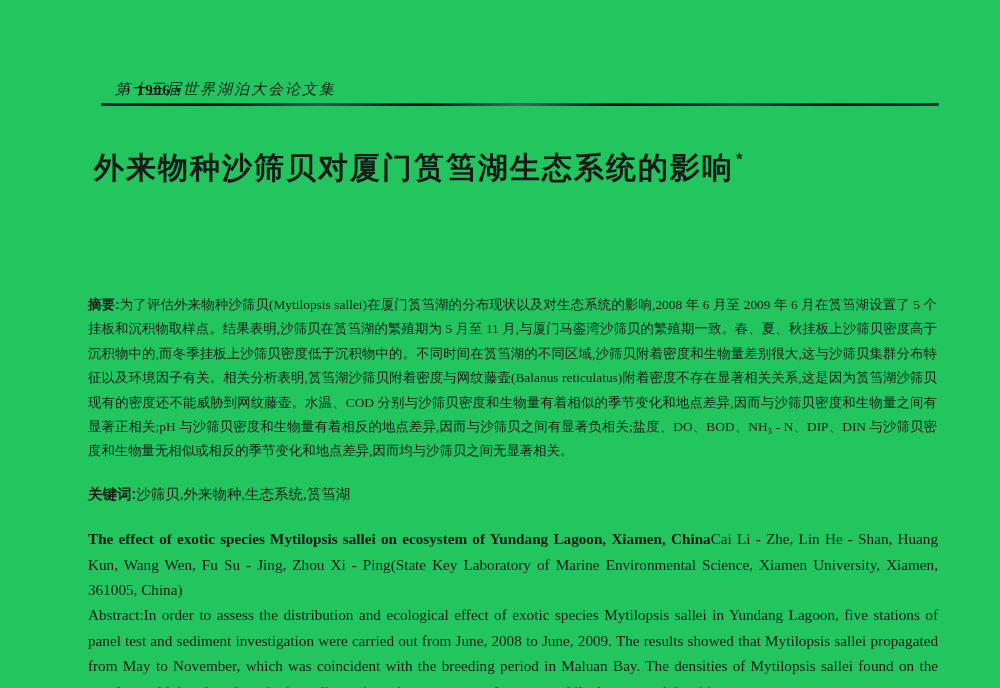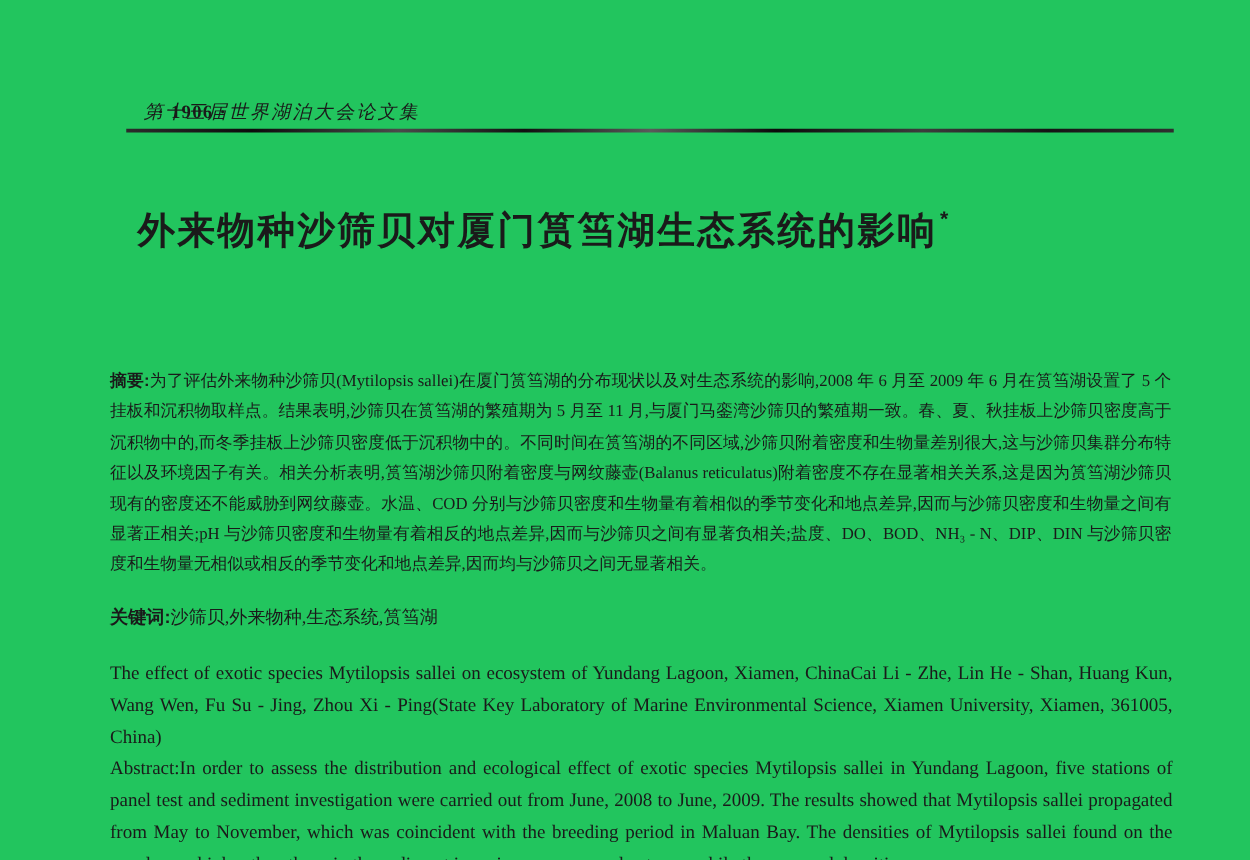--- a/index.html
+++ b/index.html
@@ -118,21 +118,21 @@
     position: absolute;
     left: 88px;
     top: 526px;
     width: 850px;
     font-size: 15.2px;
     line-height: 25.6px;
     text-align: justify;
     font-family: "Liberation Serif", serif;
   }
   .en-title-block .en-title {
-    font-weight: normal;
+    font-weight: bold;
   }
 
   
   .en-abstract {
     position: absolute;
     left: 88px;
     top: 602px;
     width: 850px;
     font-size: 15.2px;
     line-height: 25.6px;
@@ -145,21 +145,21 @@
 </style>
 </head>
 <body>
 
 <div class="page">
 
   <div class="page-number">· 1906 ·</div>
   <div class="proceedings-title">第十三届世界湖泊大会论文集</div>
   <div class="header-rule"></div>
 
-  <h1 class="cn-title" style="margin:16px;"><span>外来物种沙筛贝对厦门筼筜湖生态系统的影响</span><sup>*</sup></h1>
+  <h1 class="cn-title" style="margin:0;"><span>外来物种沙筛贝对厦门筼筜湖生态系统的影响</span><sup>*</sup></h1>
 
 
   <p class="cn-abstract" style="margin:0;"><span class="label">摘要:</span><span>为了评估外来物种沙筛贝(Mytilopsis sallei)在厦门筼筜湖的分布现状以及对生态系统的影响,2008 年 6 月至 2009 年 6 月在筼筜湖设置了 5 个挂板和沉积物取样点。结果表明,沙筛贝在筼筜湖的繁殖期为 5 月至 11 月,与厦门马銮湾沙筛贝的繁殖期一致。春、夏、秋挂板上沙筛贝密度高于沉积物中的,而冬季挂板上沙筛贝密度低于沉积物中的。不同时间在筼筜湖的不同区域,沙筛贝附着密度和生物量差别很大,这与沙筛贝集群分布特征以及环境因子有关。相关分析表明,筼筜湖沙筛贝附着密度与网纹藤壶(Balanus reticulatus)附着密度不存在显著相关关系,这是因为筼筜湖沙筛贝现有的密度还不能威胁到网纹藤壶。水温、COD 分别与沙筛贝密度和生物量有着相似的季节变化和地点差异,因而与沙筛贝密度和生物量之间有显著正相关;pH 与沙筛贝密度和生物量有着相反的地点差异,因而与沙筛贝之间有显著负相关;盐度、DO、BOD、NH₃ - N、DIP、DIN 与沙筛贝密度和生物量无相似或相反的季节变化和地点差异,因而均与沙筛贝之间无显著相关。</span></p>
 
   <p class="cn-keywords" style="margin:0;"><span class="label">关键词:</span><span>沙筛贝,外来物种,生态系统,筼筜湖</span></p>
 
   <p class="en-title-block" style="margin:0;"><span class="en-title">The effect of exotic species Mytilopsis sallei on ecosystem of Yundang Lagoon, Xiamen, China</span><span>Cai Li - Zhe, Lin He - Shan, Huang Kun, Wang Wen, Fu Su - Jing, Zhou Xi - Ping</span><span>(State Key Laboratory of Marine Environmental Science, Xiamen University, Xiamen, 361005, China)</span></p>
 
   <p class="en-abstract" style="margin:0;"><span class="label">Abstract</span><span>:In order to assess the distribution and ecological effect of exotic species Mytilopsis sallei in Yundang Lagoon, five stations of panel test and sediment investigation were carried out from June, 2008 to June, 2009. The results showed that Mytilopsis sallei propagated from May to November, which was coincident with the breeding period in Maluan Bay. The densities of Mytilopsis sallei found on the panel were higher than those in the sediment in spring, summer and autumn, while the reversed densities</span></p>
 

